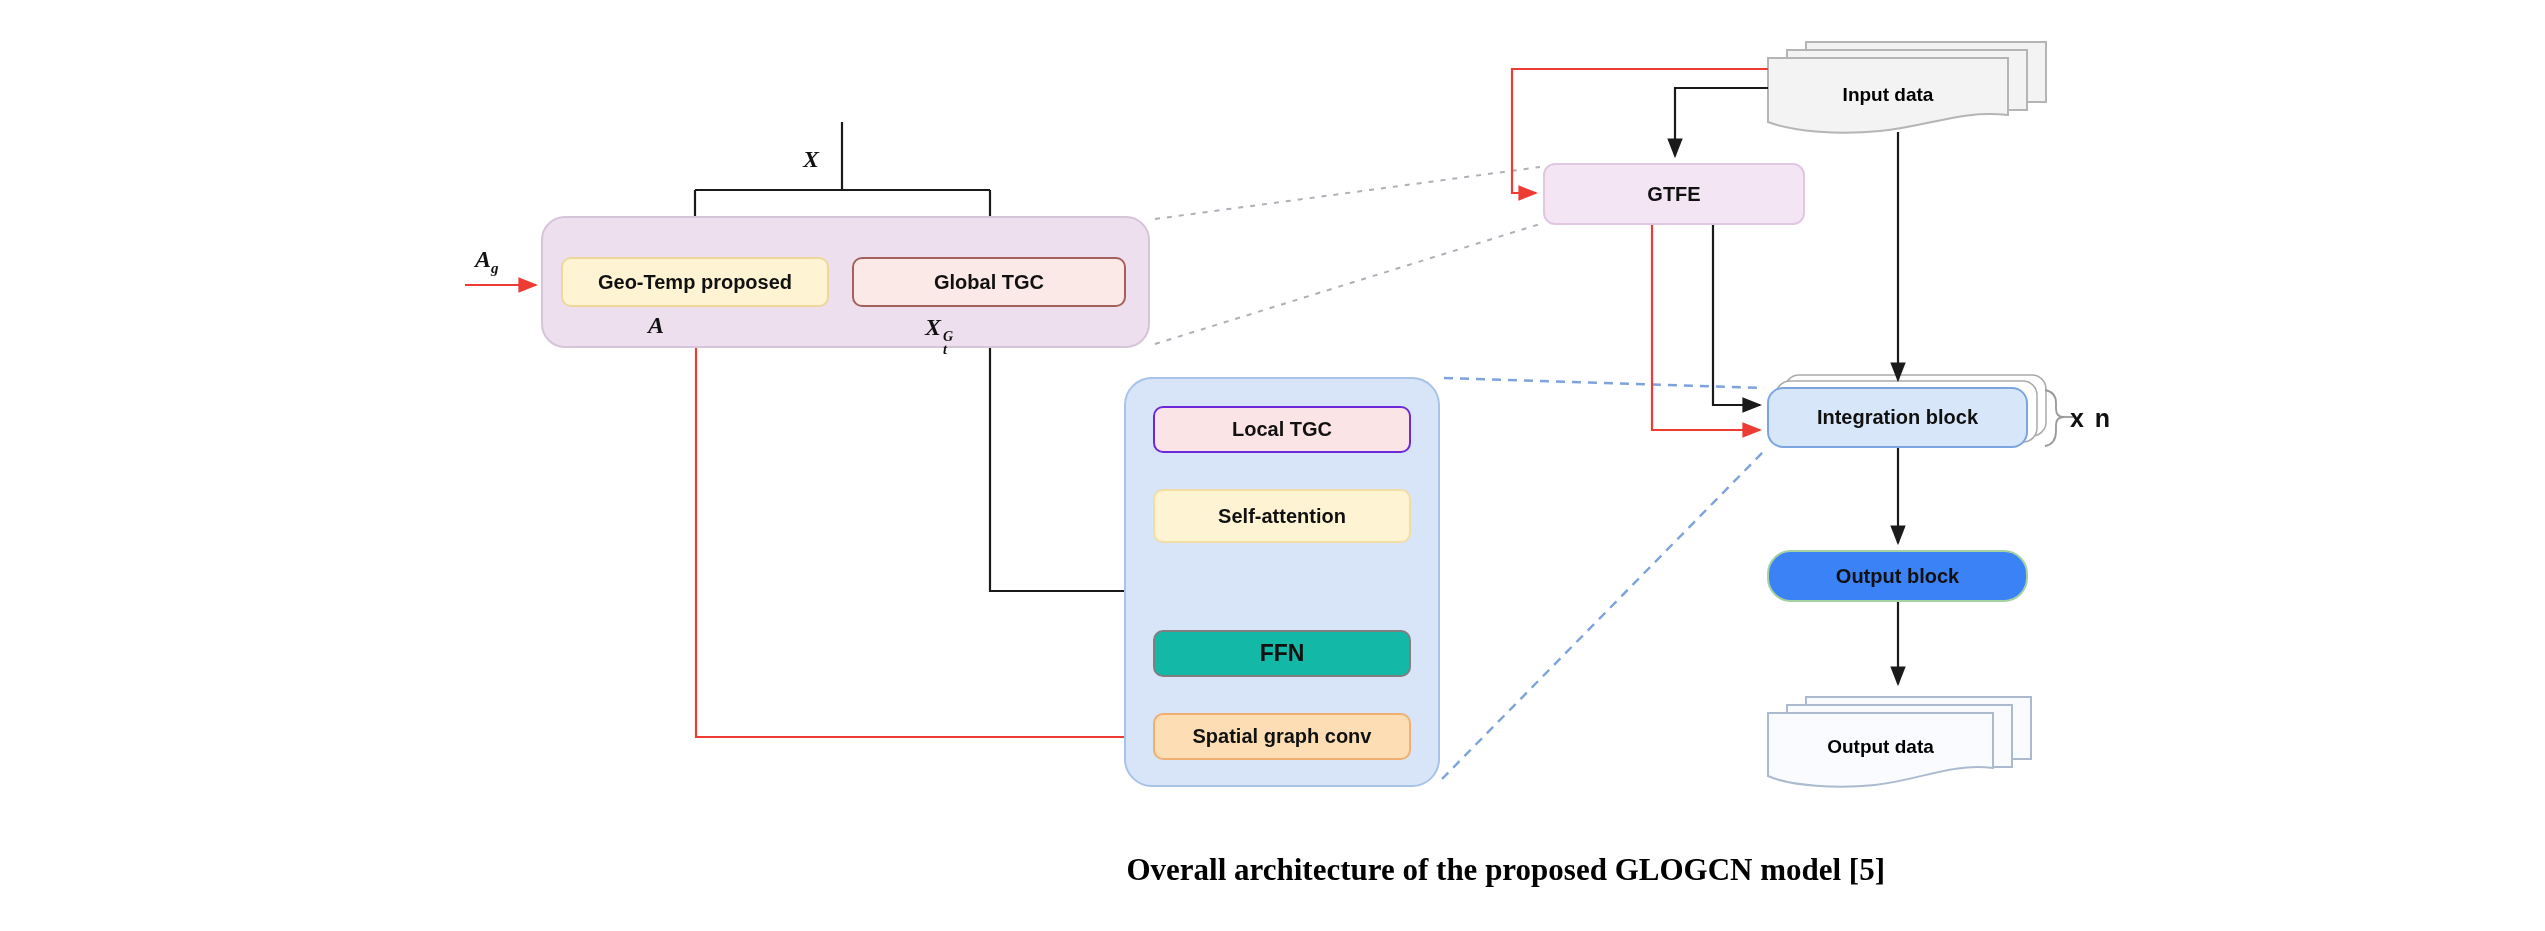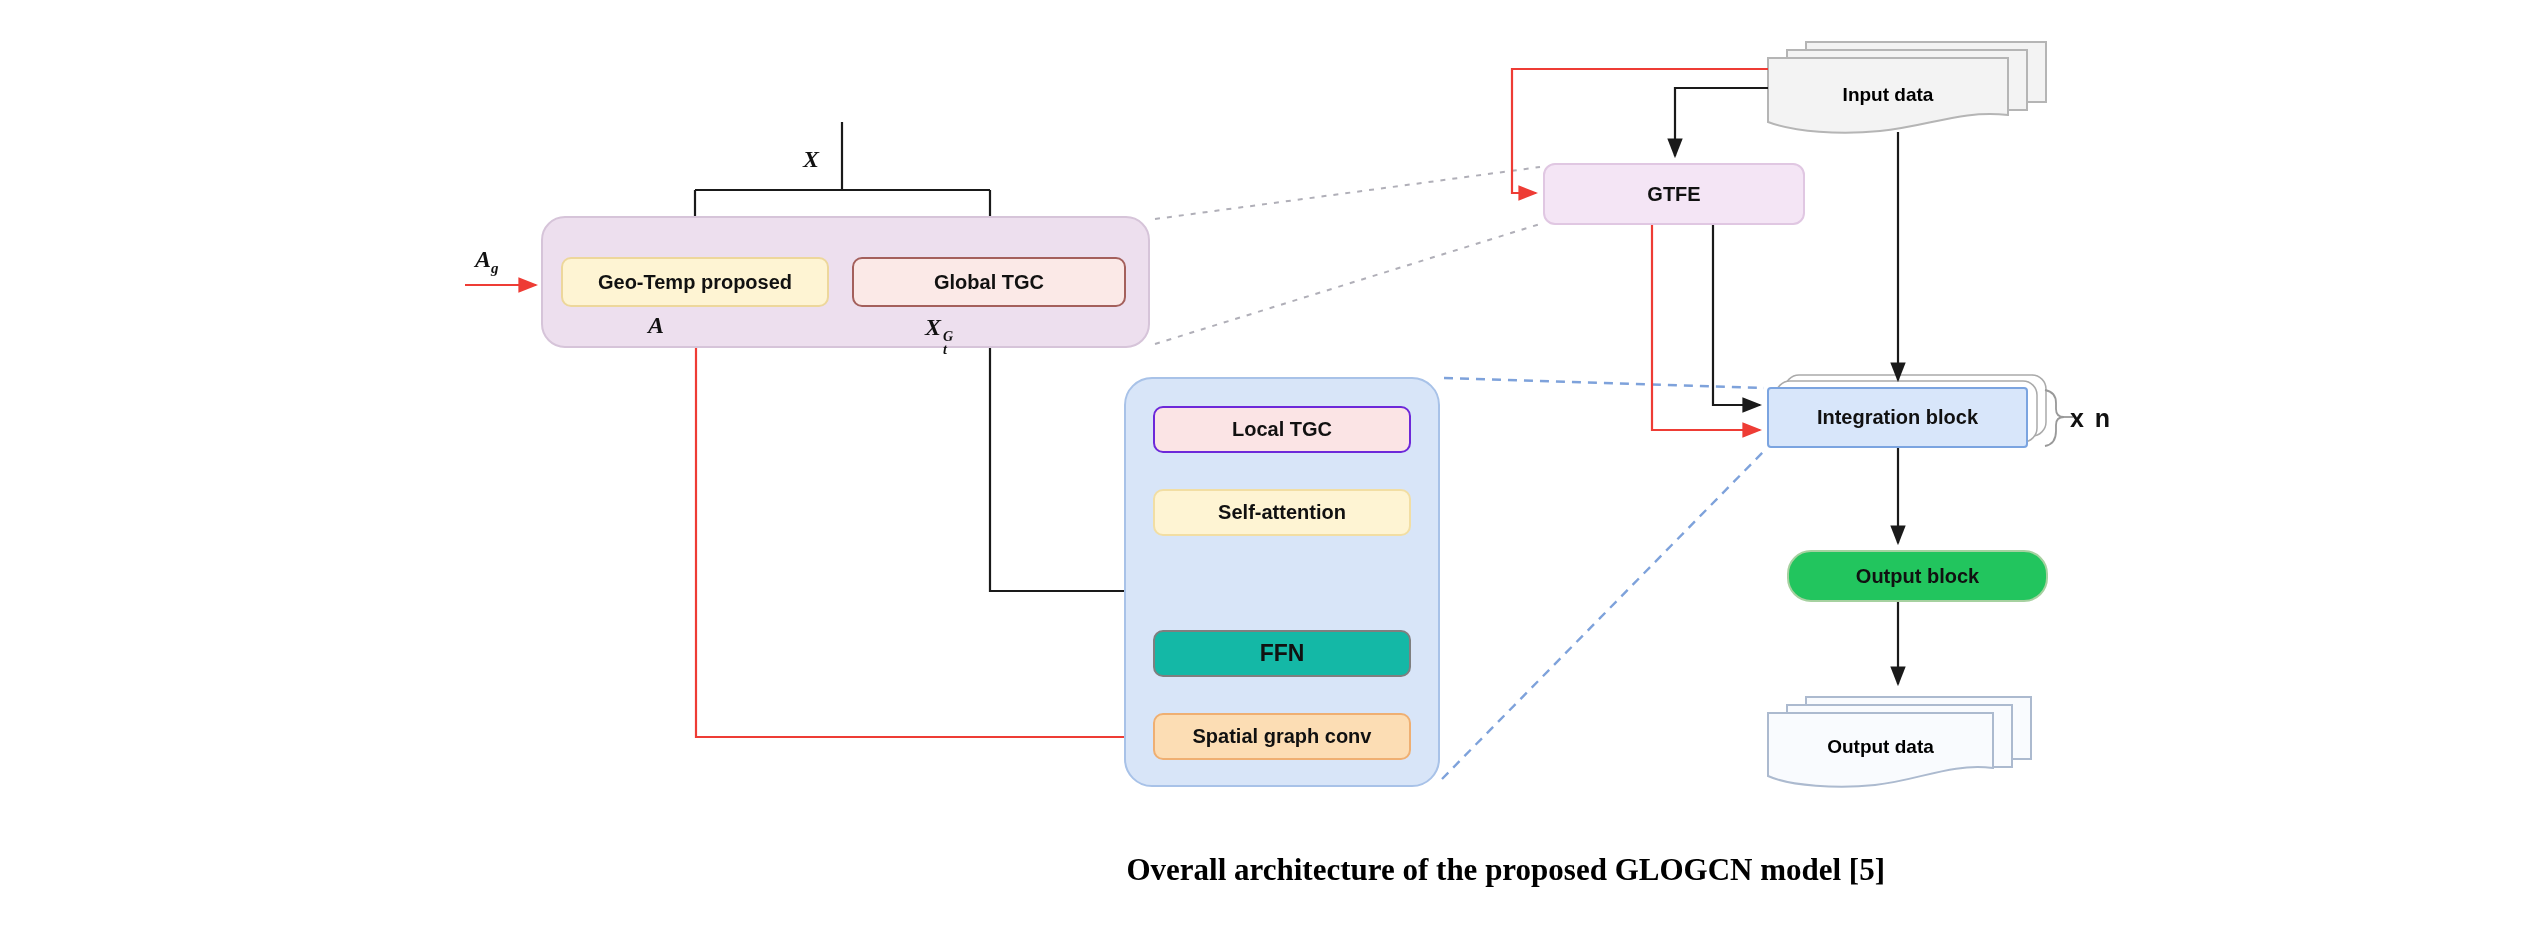--- a/index.html
+++ b/index.html
@@ -12,32 +12,32 @@
   .pink-container{left:541px;top:216px;width:609px;height:132px;border-radius:24px;
         background:#eddfee;border:2px solid #d6c4d9;}
   .blue-container{left:1124px;top:377px;width:316px;height:410px;border-radius:28px;
         background:#d8e5f8;border:2px solid #a8c2e8;}
   .geo-temp{left:561px;top:257px;width:268px;height:50px;border-radius:10px;
         background:#fef4d3;border:2px solid #edd79b;font-size:20px;}
   .global-tgc{left:852px;top:257px;width:274px;height:50px;border-radius:10px;
         background:#fbe9e7;border:2px solid #a4605c;font-size:20px;}
   .local-tgc{left:1153px;top:406px;width:258px;height:47px;border-radius:10px;
         background:#fbe4e5;border:2px solid #6d28d9;font-size:20px;}
-  .self-att{left:1153px;top:489px;width:258px;height:47px;border-radius:10px;
+  .self-att{left:1153px;top:489px;width:258px;height:54px;border-radius:10px;
         background:#fef4d3;border:2px solid #f2dea3;font-size:20px;}
   .ffn{left:1153px;top:630px;width:258px;height:47px;border-radius:10px;
         background:#14b8a6;border:2px solid #7f7f7f;font-size:23px;}
   .spatial{left:1153px;top:713px;width:258px;height:47px;border-radius:10px;
         background:#fcddb4;border:2px solid #efaf72;font-size:20px;}
   .gtfe{left:1543px;top:163px;width:262px;height:62px;border-radius:12px;
         background:#f4e5f5;border:2px solid #e0c7e2;font-size:20px;}
-  .integration{left:1767px;top:387px;width:261px;height:61px;border-radius:4px;
+  .integration{left:1767px;top:387px;width:261px;height:61px;border-radius:16px;
         background:#d8e6fa;border:2px solid #7ba4e0;font-size:20px;}
   .output-block{left:1767px;top:550px;width:261px;height:52px;border-radius:24px;
-        background:#22c55e;border:2px solid #a6d1a0;font-size:20px;margin-left:20px;}
+        background:#3b82f6;border:2px solid #a6d1a0;font-size:20px;}
   .doc-label{position:absolute;z-index:2;text-align:center;font-weight:bold;color:#000000;font-size:19px;}
   .input-data-label{left:1788px;top:84px;width:200px;}
   .output-data-label{left:1768px;top:736px;width:225px;}
   .math{position:absolute;z-index:2;font-family:"Liberation Serif",serif;font-style:italic;
         font-weight:bold;color:#111;font-size:24px;}
   .math sub{font-size:15px;font-style:italic;}
   .scripts{display:inline-flex;flex-direction:column;font-size:14px;line-height:0.95;
         font-style:italic;vertical-align:-6px;margin-left:2px;}
   .xn-label{position:absolute;z-index:2;left:2070px;top:404px;font-weight:bold;color:#111;
         font-size:25px;letter-spacing:2px;}

